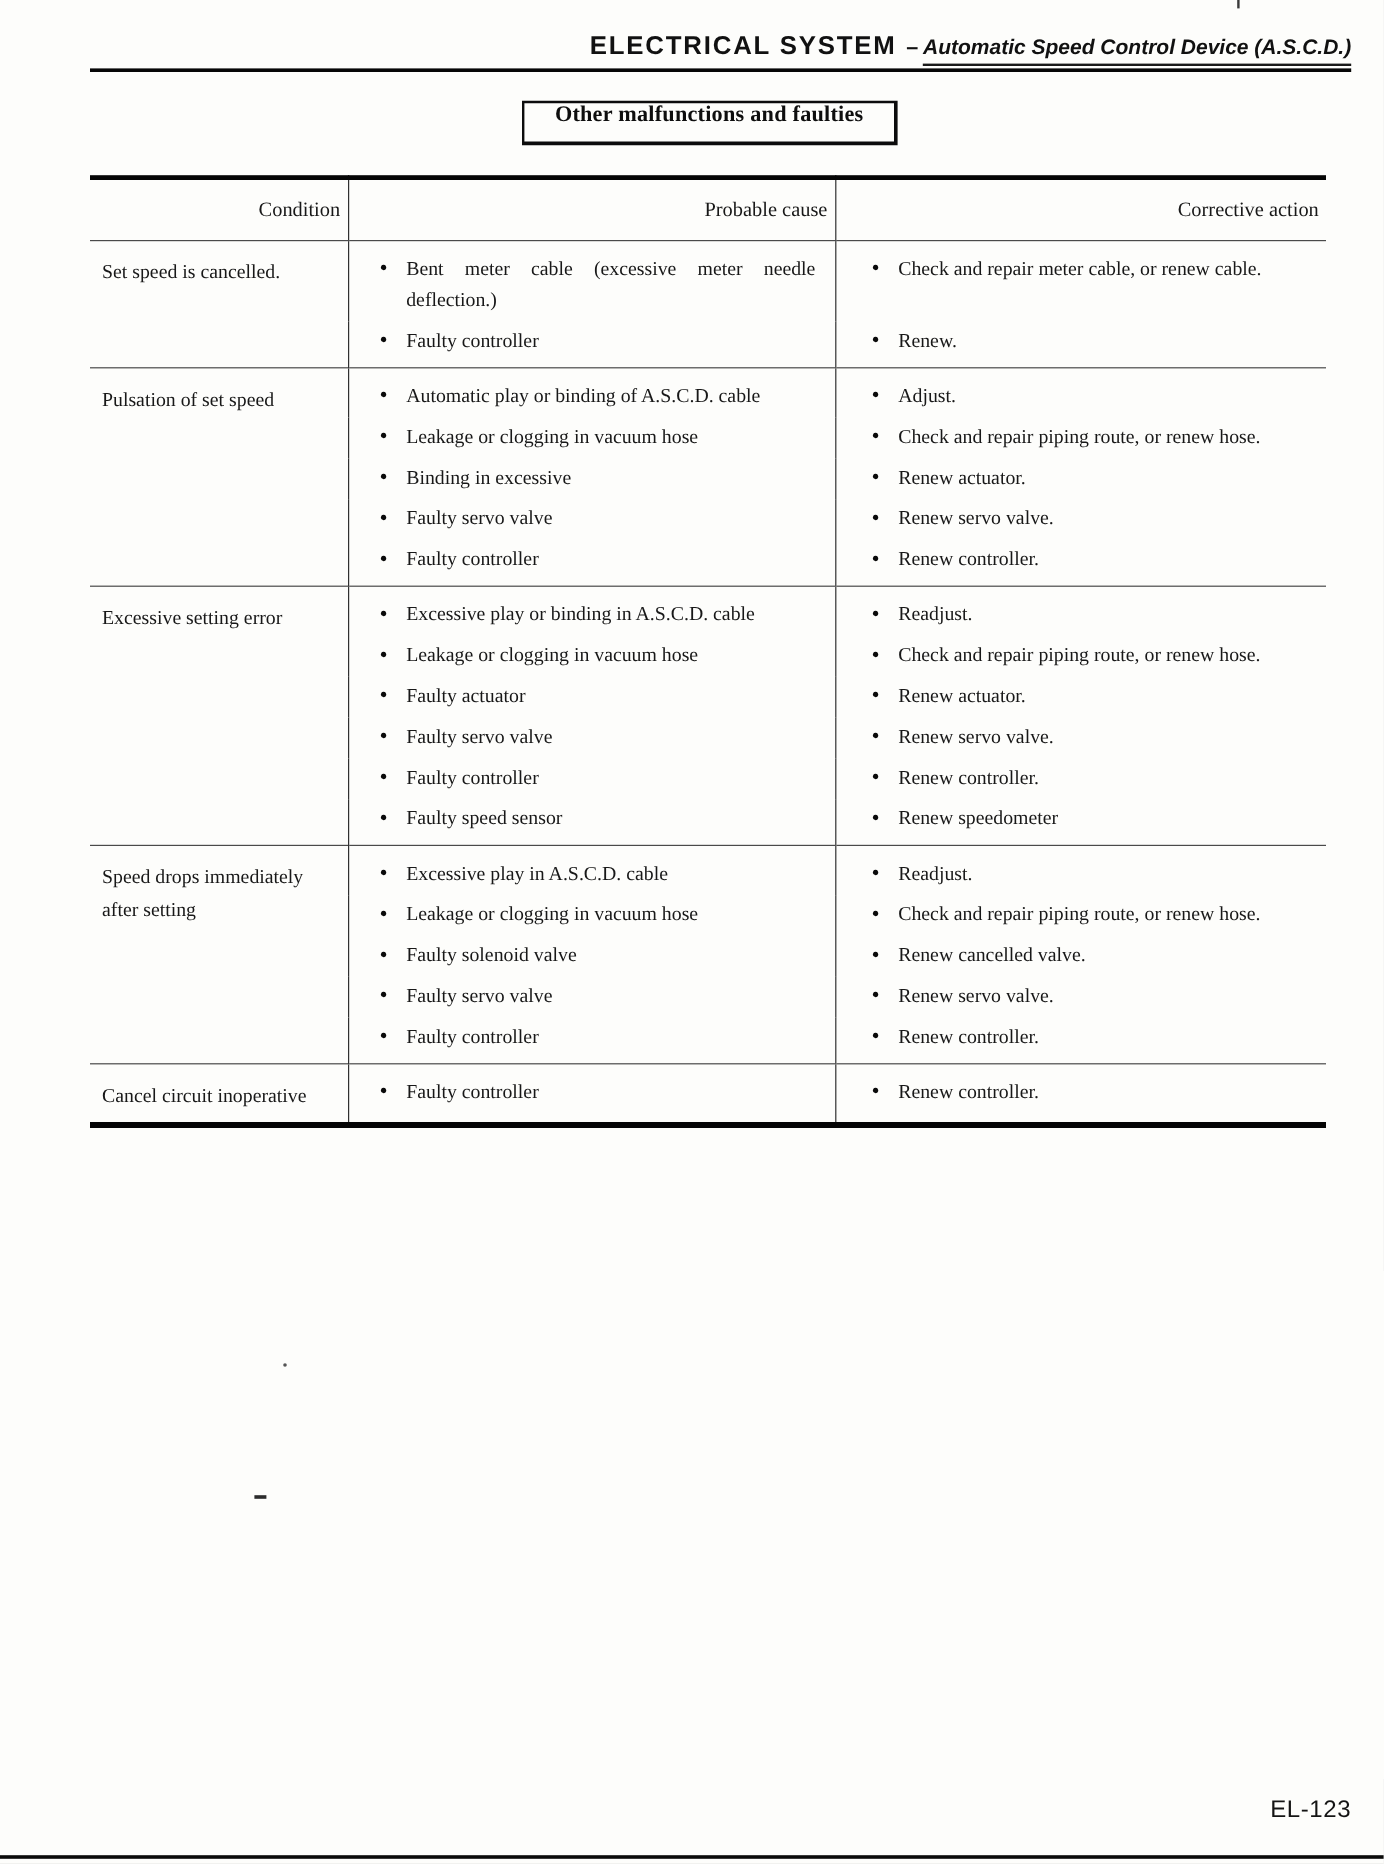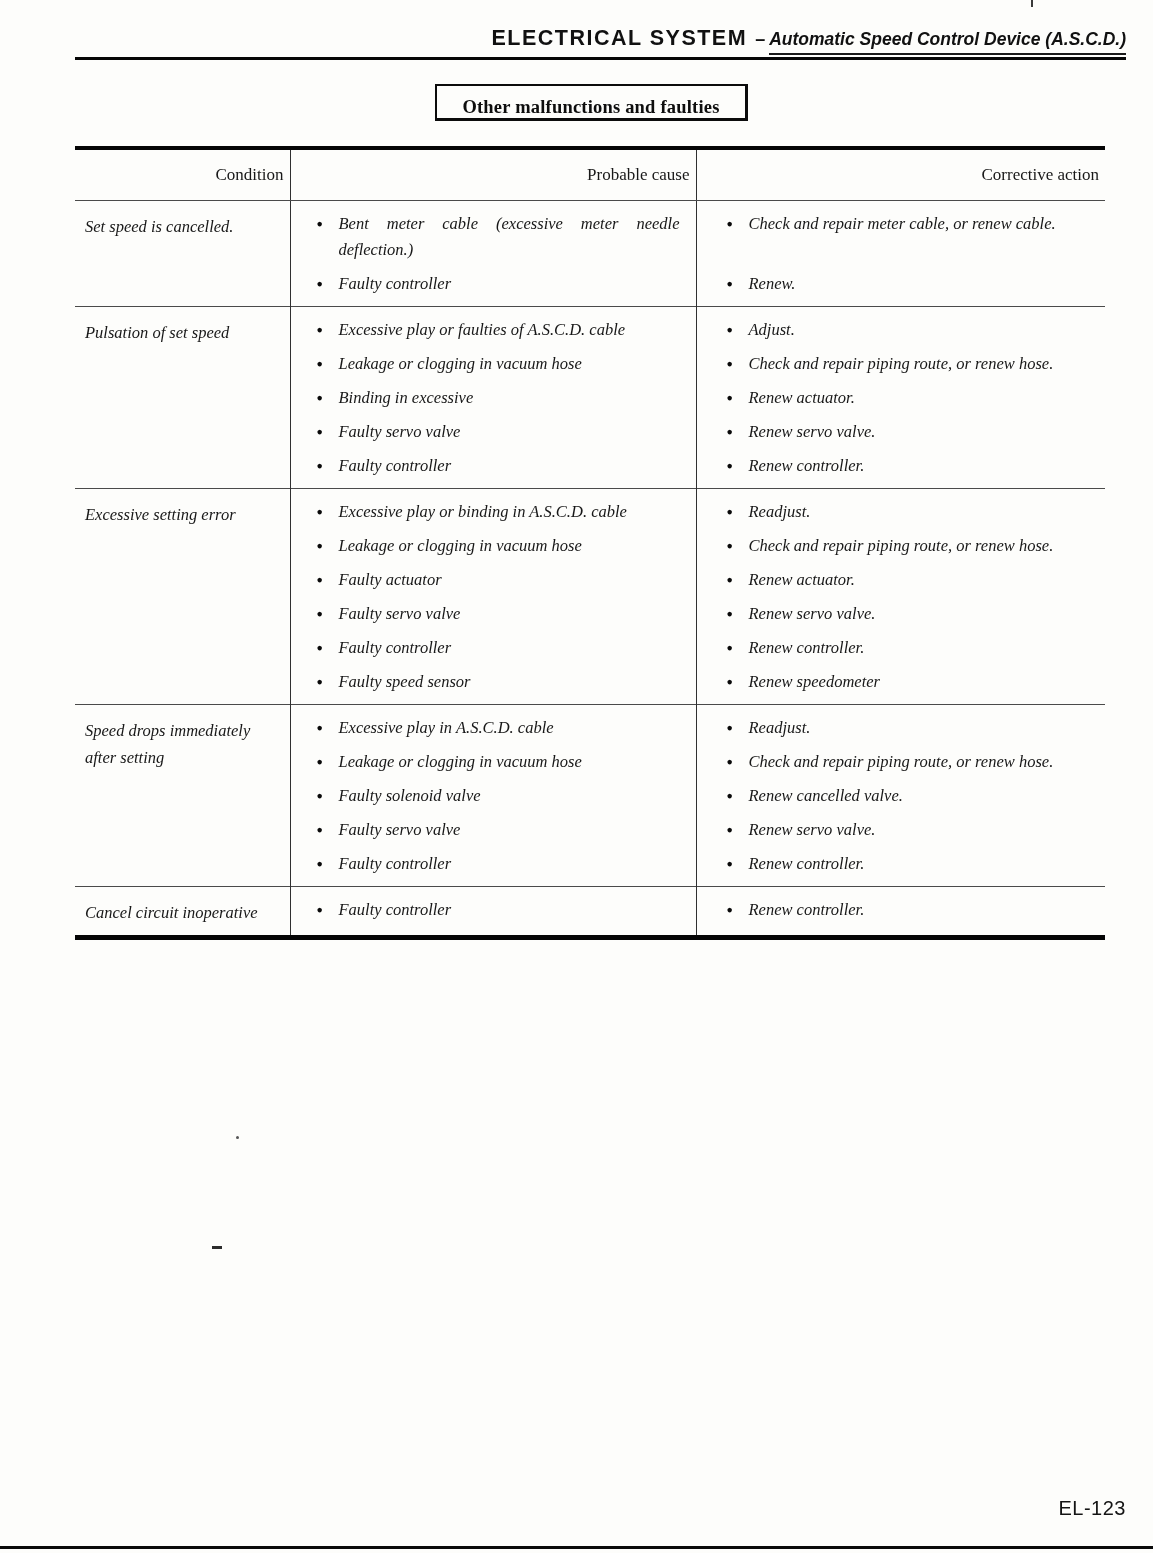--- a/index.html
+++ b/index.html
@@ -56,21 +56,21 @@
   .section-box {
     position: absolute;
     left: 435px;
     top: 84px;
     width: 308px;
     height: 32px;
     border: 2px solid #0c0c0c;
     border-bottom-width: 3px;
     border-right-width: 3px;
     display: flex;
-    align-items: flex-end;
+    align-items: flex-start;
     justify-content: center;
     background: #fdfdfb;
   }
   .section-box-label {
     font-size: 18.5px;
     font-weight: bold;
     color: #0e0e0e;
     letter-spacing: 0.2px;
   }
 
@@ -93,21 +93,21 @@
 
   table.malf th {
     font-weight: normal;
     font-size: 17px;
     text-align: right;
     padding: 12px 6px;
     border-bottom: 1px solid #4a4a4a;
   }
   table.malf th.h1, table.malf th.h2 { border-right: 1px solid #303030; }
 
-  table.malf td { vertical-align: top; font-style: italic; }
+  table.malf td { vertical-align: top; }
   td.cond {
     padding: 12px 6px 8px 10px;
     border-right: 1px solid #303030;
     line-height: 27px;
   }
   td.cause {
     padding: 3px 16px 5px 26px;
     border-right: 1px solid #303030;
   }
   td.action { padding: 3px 16px 5px 30px; }
@@ -208,21 +208,21 @@
               <span class="txt">Renew.</span>
             </div>
           </td>
       </tr>
 
       <tr class="group-start">
         <td class="cond" rowspan="5">Pulsation of set speed</td>
         <td class="cause">
             <div class="item">
               <span class="bullet">●</span>
-              <span class="txt">Excessive play or faulties of A.S.C.D. cable</span>
+              <span class="txt">Automatic play or binding of A.S.C.D. cable</span>
             </div>
           </td>
         <td class="action">
             <div class="item">
               <span class="bullet">●</span>
               <span class="txt">Adjust.</span>
             </div>
           </td>
       </tr>
       <tr>

